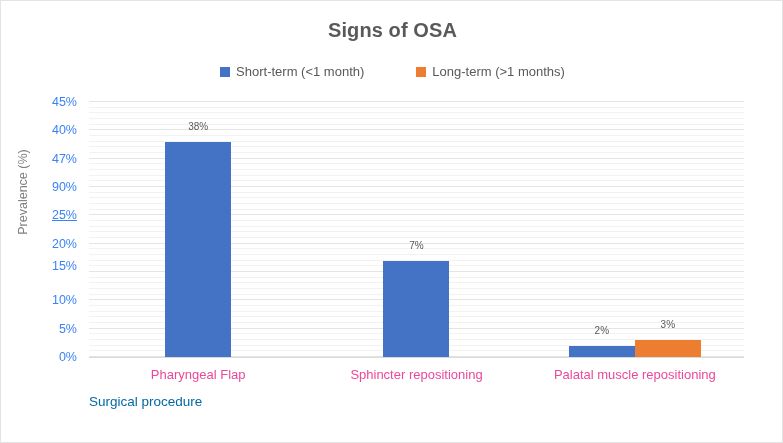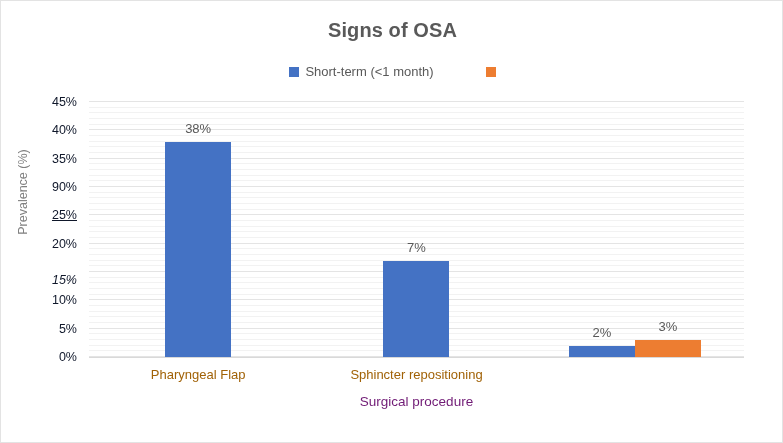--- a/index.html
+++ b/index.html
@@ -95,21 +95,21 @@
     left: 0px;
     top: 101px;
     width: 82px;
     height: 255px;
   }
   .y-tick {
     position: absolute;
     right: 6px;
     transform: translateY(-50%);
     font-size: 12.5px;
-    color: #0f172a;
+    color: #3b82f6;
     white-space: nowrap;
   }
   #y-axis-title {
     position: absolute;
     left: -48px;
     top: 184px;
     width: 140px;
     text-align: center;
     font-size: 12.5px;
     color: #808080;
@@ -131,79 +131,80 @@
   }
   .bar {
     width: 66px;
     position: relative;
   }
   .bar-value {
     position: absolute;
     left: 50%;
     transform: translateX(-50%);
     top: -21px;
-    font-size: 13px;
+    font-size: 10px;
     color: #595959;
     white-space: nowrap;
   }
 
   
   #x-axis-ticks {
     position: absolute;
     left: 88px;
     top: 366px;
     width: 655px;
     height: 22px;
   }
   .x-tick {
     position: absolute;
     top: 0;
     transform: translateX(-50%);
     font-size: 13px;
-    color: #a16207;
+    color: #ec4899;
     white-space: nowrap;
   }
   #x-axis-title {
     position: absolute;
     left: 88px;
     top: 393px;
     width: 655px;
-    text-align: center;
+    text-align: left;
     font-size: 13.5px;
-    color: #701a75;
+    color: #0369a1;
   }
 </style>
 </head>
 <body>
 
 <div id="chart-figure">
 
   <div id="chart-title">Signs of OSA</div>
 
   <div id="chart-legend">
     <div class="legend-entry">
       <span class="legend-swatch" style="background: rgb(68, 114, 196);"></span>
       <span>Short-term (&lt;1 month)</span>
     </div>
     <div class="legend-entry">
       <span class="legend-swatch" style="background: rgb(237, 125, 49);"></span>
+      <span>Long-term (&gt;1 months)</span>
     </div>
   </div>
 
   <div id="y-axis-title">Prevalence (%)</div>
 
   <div id="y-axis-ticks">
       <div class="y-tick" style="top: 255px;">0%</div>
       <div class="y-tick" style="top: 226.667px;">5%</div>
       <div class="y-tick" style="top: 198.333px;">10%</div>
-      <div class="y-tick" style="top: 178px; font-style: italic;">15%</div>
+      <div class="y-tick" style="top: 164px;">15%</div>
       <div class="y-tick" style="top: 141.667px;">20%</div>
       <div class="y-tick" style="top: 113.333px; text-decoration: underline;">25%</div>
       <div class="y-tick" style="top: 85px;">90%</div>
-      <div class="y-tick" style="top: 56.6667px;">35%</div>
+      <div class="y-tick" style="top: 56.6667px;">47%</div>
       <div class="y-tick" style="top: 28.3333px;">40%</div>
       <div class="y-tick" style="top: 0px;">45%</div>
     </div>
 
   <div id="plot-area">
     <div id="gridlines">
         <div class="gridline major" style="bottom: 0px;"></div>
         <div class="gridline minor" style="bottom: 5.66667px;"></div>
         <div class="gridline minor" style="bottom: 11.3333px;"></div>
         <div class="gridline minor" style="bottom: 17px;"></div>
@@ -270,17 +271,18 @@
           </div>
         </div>
       </div>
   </div>
 
   <div id="axis-baseline"></div>
 
   <div id="x-axis-ticks">
       <div class="x-tick" style="left: 109.167px;">Pharyngeal Flap</div>
       <div class="x-tick" style="left: 327.5px;">Sphincter repositioning</div>
+      <div class="x-tick" style="left: 545.833px;">Palatal muscle repositioning</div>
     </div>
 
   <div id="x-axis-title">Surgical procedure</div>
 
 </div>
 
 </body></html>

